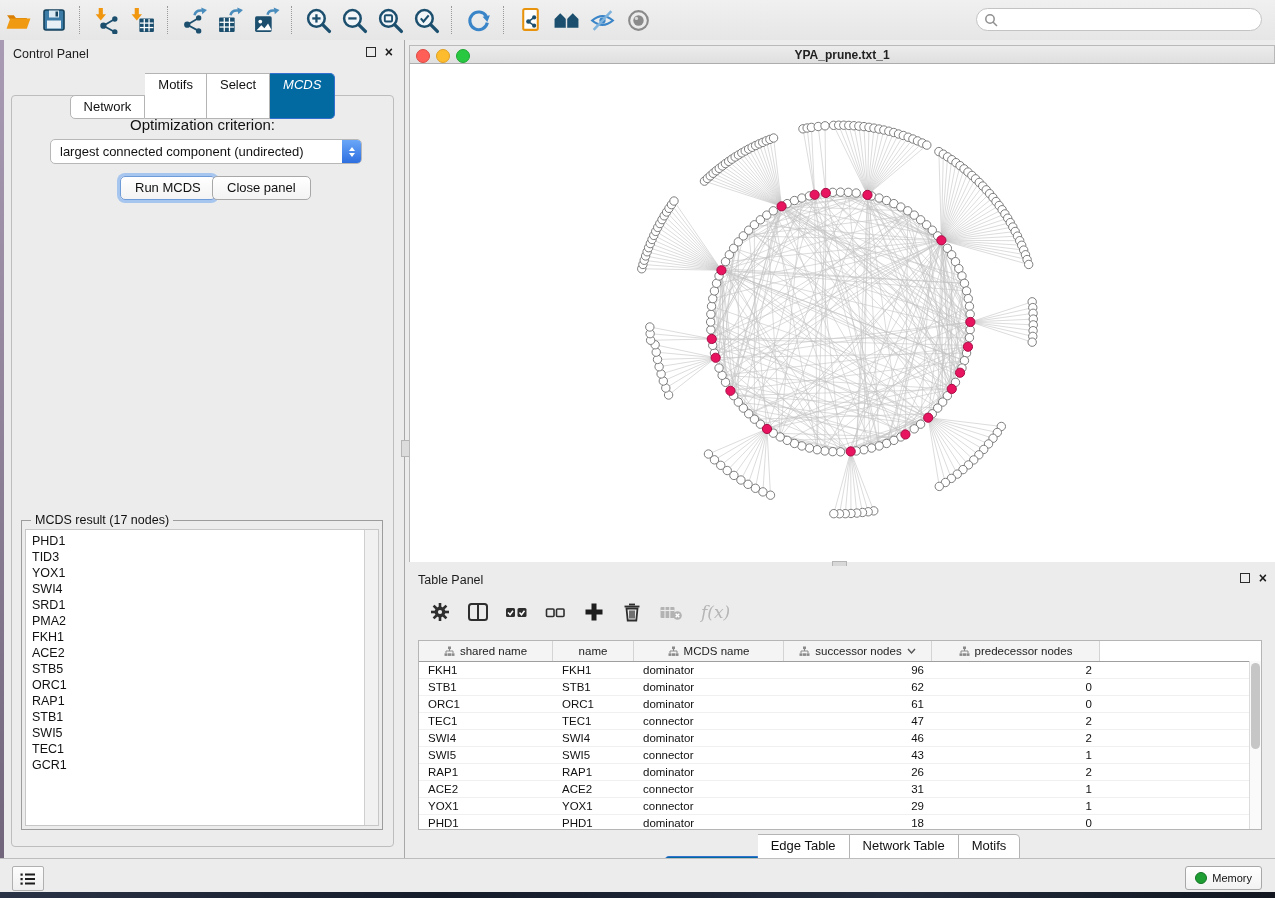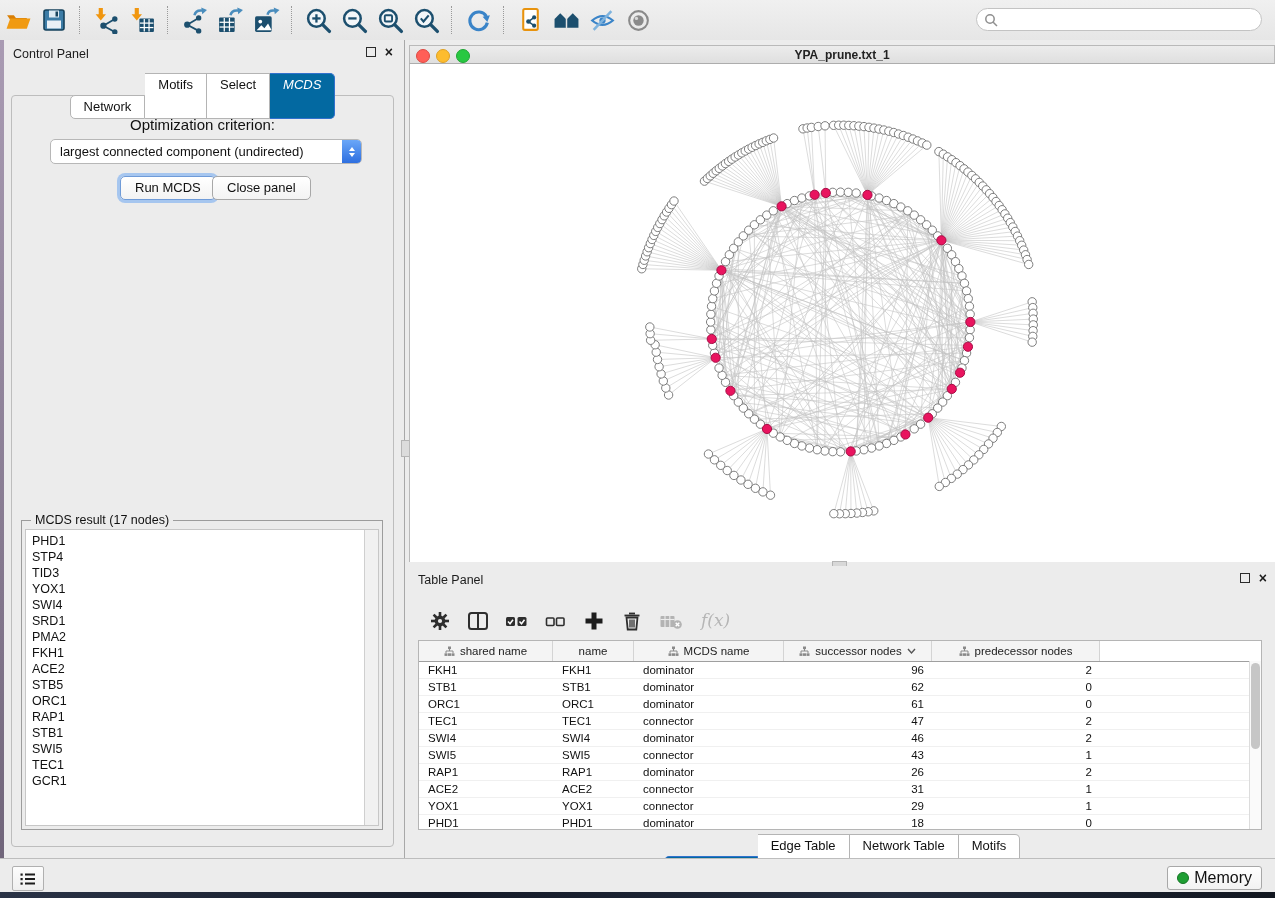--- a/index.html
+++ b/index.html
@@ -67,42 +67,42 @@
   
   #right{position:absolute;left:409px;top:40px;right:0;height:818px;background:#ececec;}
   #net-titlebar{position:absolute;left:0;top:5px;right:0;height:19px;background:linear-gradient(#ececec,#dfdfdf);
                 border:1px solid #b9b9b9;border-bottom:1px solid #adadad;box-sizing:border-box;}
   .tl{position:absolute;top:3px;width:12px;height:12px;border-radius:50%;}
   #net-title{position:absolute;left:0;right:0;top:2px;text-align:center;font-size:12px;font-weight:bold;color:#222;}
   #net-canvas{position:absolute;left:0;top:24px;right:0;height:498px;background:#fff;border-left:1px solid #b9b9b9;box-sizing:border-box;}
 
   
   #table-panel{position:absolute;left:0;top:526px;right:0;bottom:0;background:#ececec;}
-  #tp-toolbar{position:absolute;left:8px;top:26px;height:44px;right:8px;display:flex;align-items:flex-end;gap:16px;padding-left:12px;}
+  #tp-toolbar{position:absolute;left:8px;top:26px;height:44px;right:8px;display:flex;align-items:center;gap:16px;padding-left:12px;}
   #node-table{position:absolute;left:9px;top:74px;right:13px;height:188px;background:#fff;border:1px solid #b5b5b5;overflow:hidden;}
   #nt-header{display:flex;height:20px;background:#f4f4f4;border-bottom:1px solid #9f9f9f;justify-content:flex-end;}
   .th{display:flex;align-items:center;justify-content:center;gap:5px;border-right:1px solid #d4d4d4;
       font-size:11.5px;color:#222;box-sizing:border-box;flex:0 0 auto;}
   .th.filler{flex:1 1 auto;background:#fff;border-right:none;}
   .tr{display:flex;height:16px;border-bottom:1px solid #f0f0f0;}
   .td{font-size:11.5px;color:#111;box-sizing:border-box;flex:0 0 auto;white-space:nowrap;overflow:hidden;line-height:16px;}
   .td.left{padding-left:9px;text-align:left;}
   .td.right{padding-right:8px;text-align:right;}
   #nt-scroll{position:absolute;right:0;top:20px;bottom:0;width:11px;background:#fafafa;border-left:1px solid #dcdcdc;}
   #nt-thumb{position:absolute;left:1px;right:1px;top:2px;height:86px;background:#c6c6c6;border-radius:5px;}
   #tp-tabs{position:absolute;left:0;right:0;top:268px;display:flex;justify-content:center;}
 
   
   #status-bar{position:absolute;left:0;top:858px;width:1275px;height:34px;background:#ececec;border-top:1px solid #bdbdbd;}
   #list-btn{position:absolute;left:12px;top:7px;width:30px;height:23px;background:linear-gradient(#fdfdfd,#efefef);
             border:1px solid #b0b0b0;border-radius:2px;display:flex;align-items:center;justify-content:center;}
   #memory-btn{position:absolute;right:13px;top:7px;height:22px;background:linear-gradient(#ffffff,#f2f2f2);
               border:1px solid #a8a8a8;border-radius:3px;display:flex;align-items:center;gap:5px;padding:0 9px;}
   #memory-btn .dot{width:10px;height:10px;border-radius:50%;background:#1e9e33;border:1px solid #157526;}
-  #memory-btn .lbl{font-size:16px;color:#111;}
+  #memory-btn .lbl{font-size:11px;color:#111;}
 
   #wallpaper{position:absolute;left:0;bottom:0;width:1275px;height:6px;
              background:linear-gradient(90deg,#2a3346,#151b29 35%,#232c3e 70%,#11161f);}
 </style>
 </head>
 <body>
 
 <div id="app">
 
   <div id="toolbar">
@@ -288,21 +288,20 @@
             <i class="dn"></i>
           </span>
       </div>
       <button class="btn" id="run-btn">Run MCDS</button>
       <button class="btn" id="close-btn">Close panel</button>
       <div id="mcds-fieldset">
         <span id="mcds-legend">MCDS result (17 nodes)</span>
         <div id="mcds-list">
           <div id="mcds-items">
               <div class="mcds-item">PHD1</div>
-              <div class="mcds-item">STP4</div>
               <div class="mcds-item">TID3</div>
               <div class="mcds-item">YOX1</div>
               <div class="mcds-item">SWI4</div>
               <div class="mcds-item">SRD1</div>
               <div class="mcds-item">PMA2</div>
               <div class="mcds-item">FKH1</div>
               <div class="mcds-item">ACE2</div>
               <div class="mcds-item">STB5</div>
               <div class="mcds-item">ORC1</div>
               <div class="mcds-item">RAP1</div>

